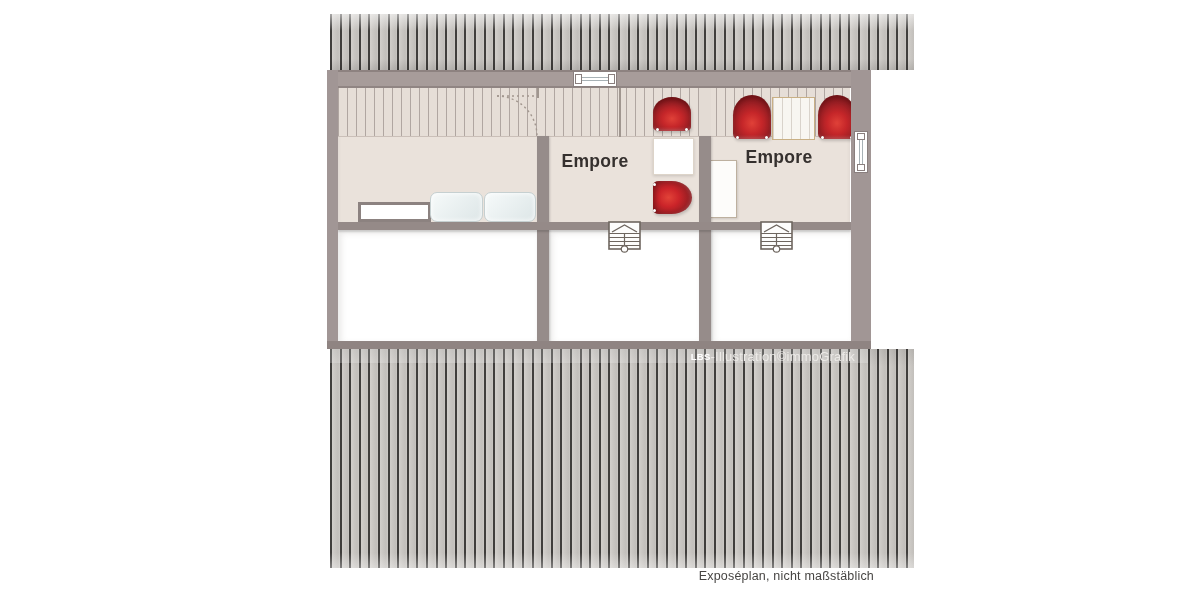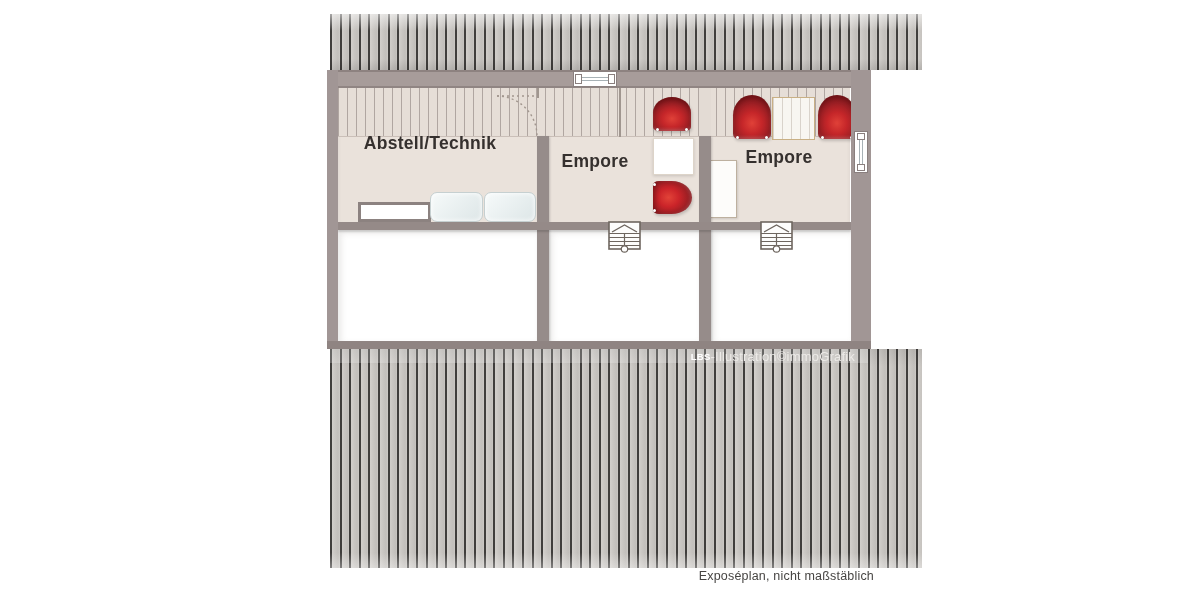--- a/index.html
+++ b/index.html
@@ -10,21 +10,20 @@
   .abs{position:absolute;}
 
   
   .roof{
     left:330px;width:584px;
     background:
       repeating-linear-gradient(90deg,
         #403e3c 0px, #403e3c 2px,
         #d2cfcb 2px, #c9c6c2 5px,
         #c2bfbb 8px, #cbc8c4 9.6px);
-    padding-left: 8px;
   }
   .roof-top{top:14px;height:56px;}
   .roof-top::after{content:'';position:absolute;inset:0;
     background:linear-gradient(180deg,rgba(255,255,255,.55),rgba(255,255,255,0) 30%,rgba(0,0,0,0) 80%,rgba(0,0,0,.10));}
   .roof-bottom{top:349px;height:219px;}
   .roof-bottom::after{content:'';position:absolute;inset:0;
     background:linear-gradient(180deg,rgba(0,0,0,.08),rgba(0,0,0,0) 8%,rgba(0,0,0,0) 93%,rgba(255,255,255,.35));}
 
   
   .wm-bar{left:0;top:0;width:538px;height:14px;background:rgba(255,255,255,.22);
@@ -160,21 +159,20 @@
       <i class="f1"></i>
       <i class="f2"></i>
     </div>
   <div class="abs table-right"></div>
   <div class="abs chair chair-down" style="left:818px;top:95px;width:38px;height:44px;">
       <i class="f1"></i>
       <i class="f2"></i>
     </div>
   <div class="abs door-leaf"></div>
 
-  <div class="abs room-label" style="left:355px;top:133px;width:150px;">Abstell/Technik</div>
   <div class="abs room-label" style="left:540px;top:151px;width:110px;">Empore</div>
   <div class="abs room-label" style="left:724px;top:147px;width:110px;">Empore</div>
 
   <div class="abs iwall iwall-1"></div>
   <div class="abs iwall iwall-2"></div>
   <div class="abs hwall hwall-a"></div>
   <div class="abs hwall hwall-b"></div>
   <div class="abs hwall hwall-c"></div>
 
   <div class="abs wall-top-band"></div>

